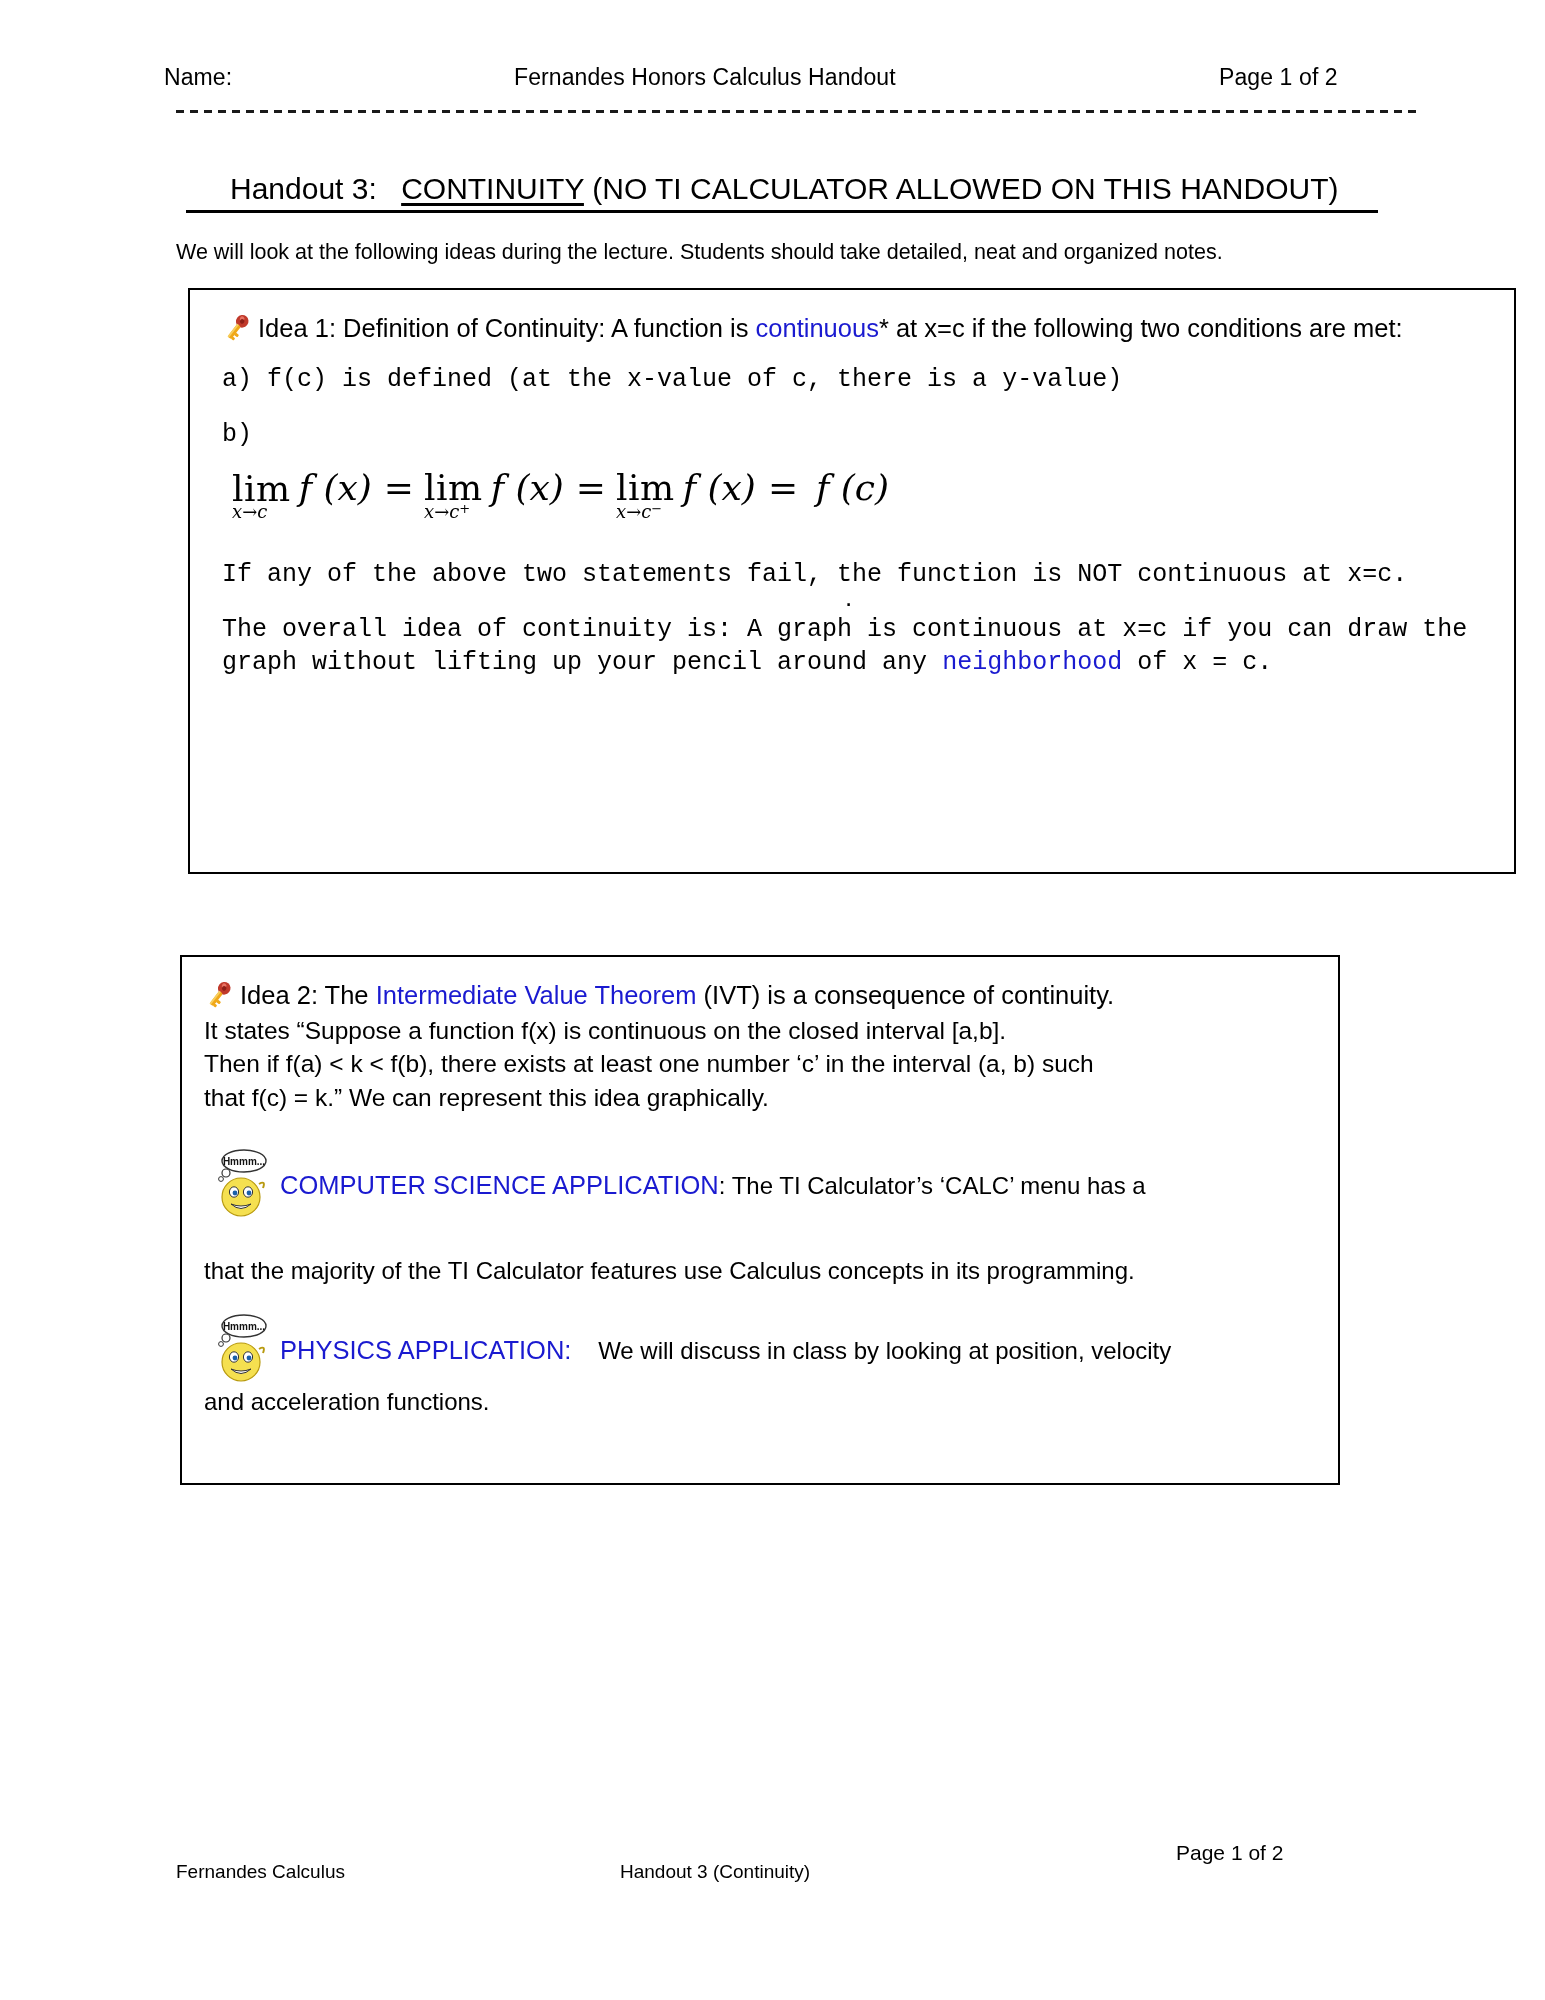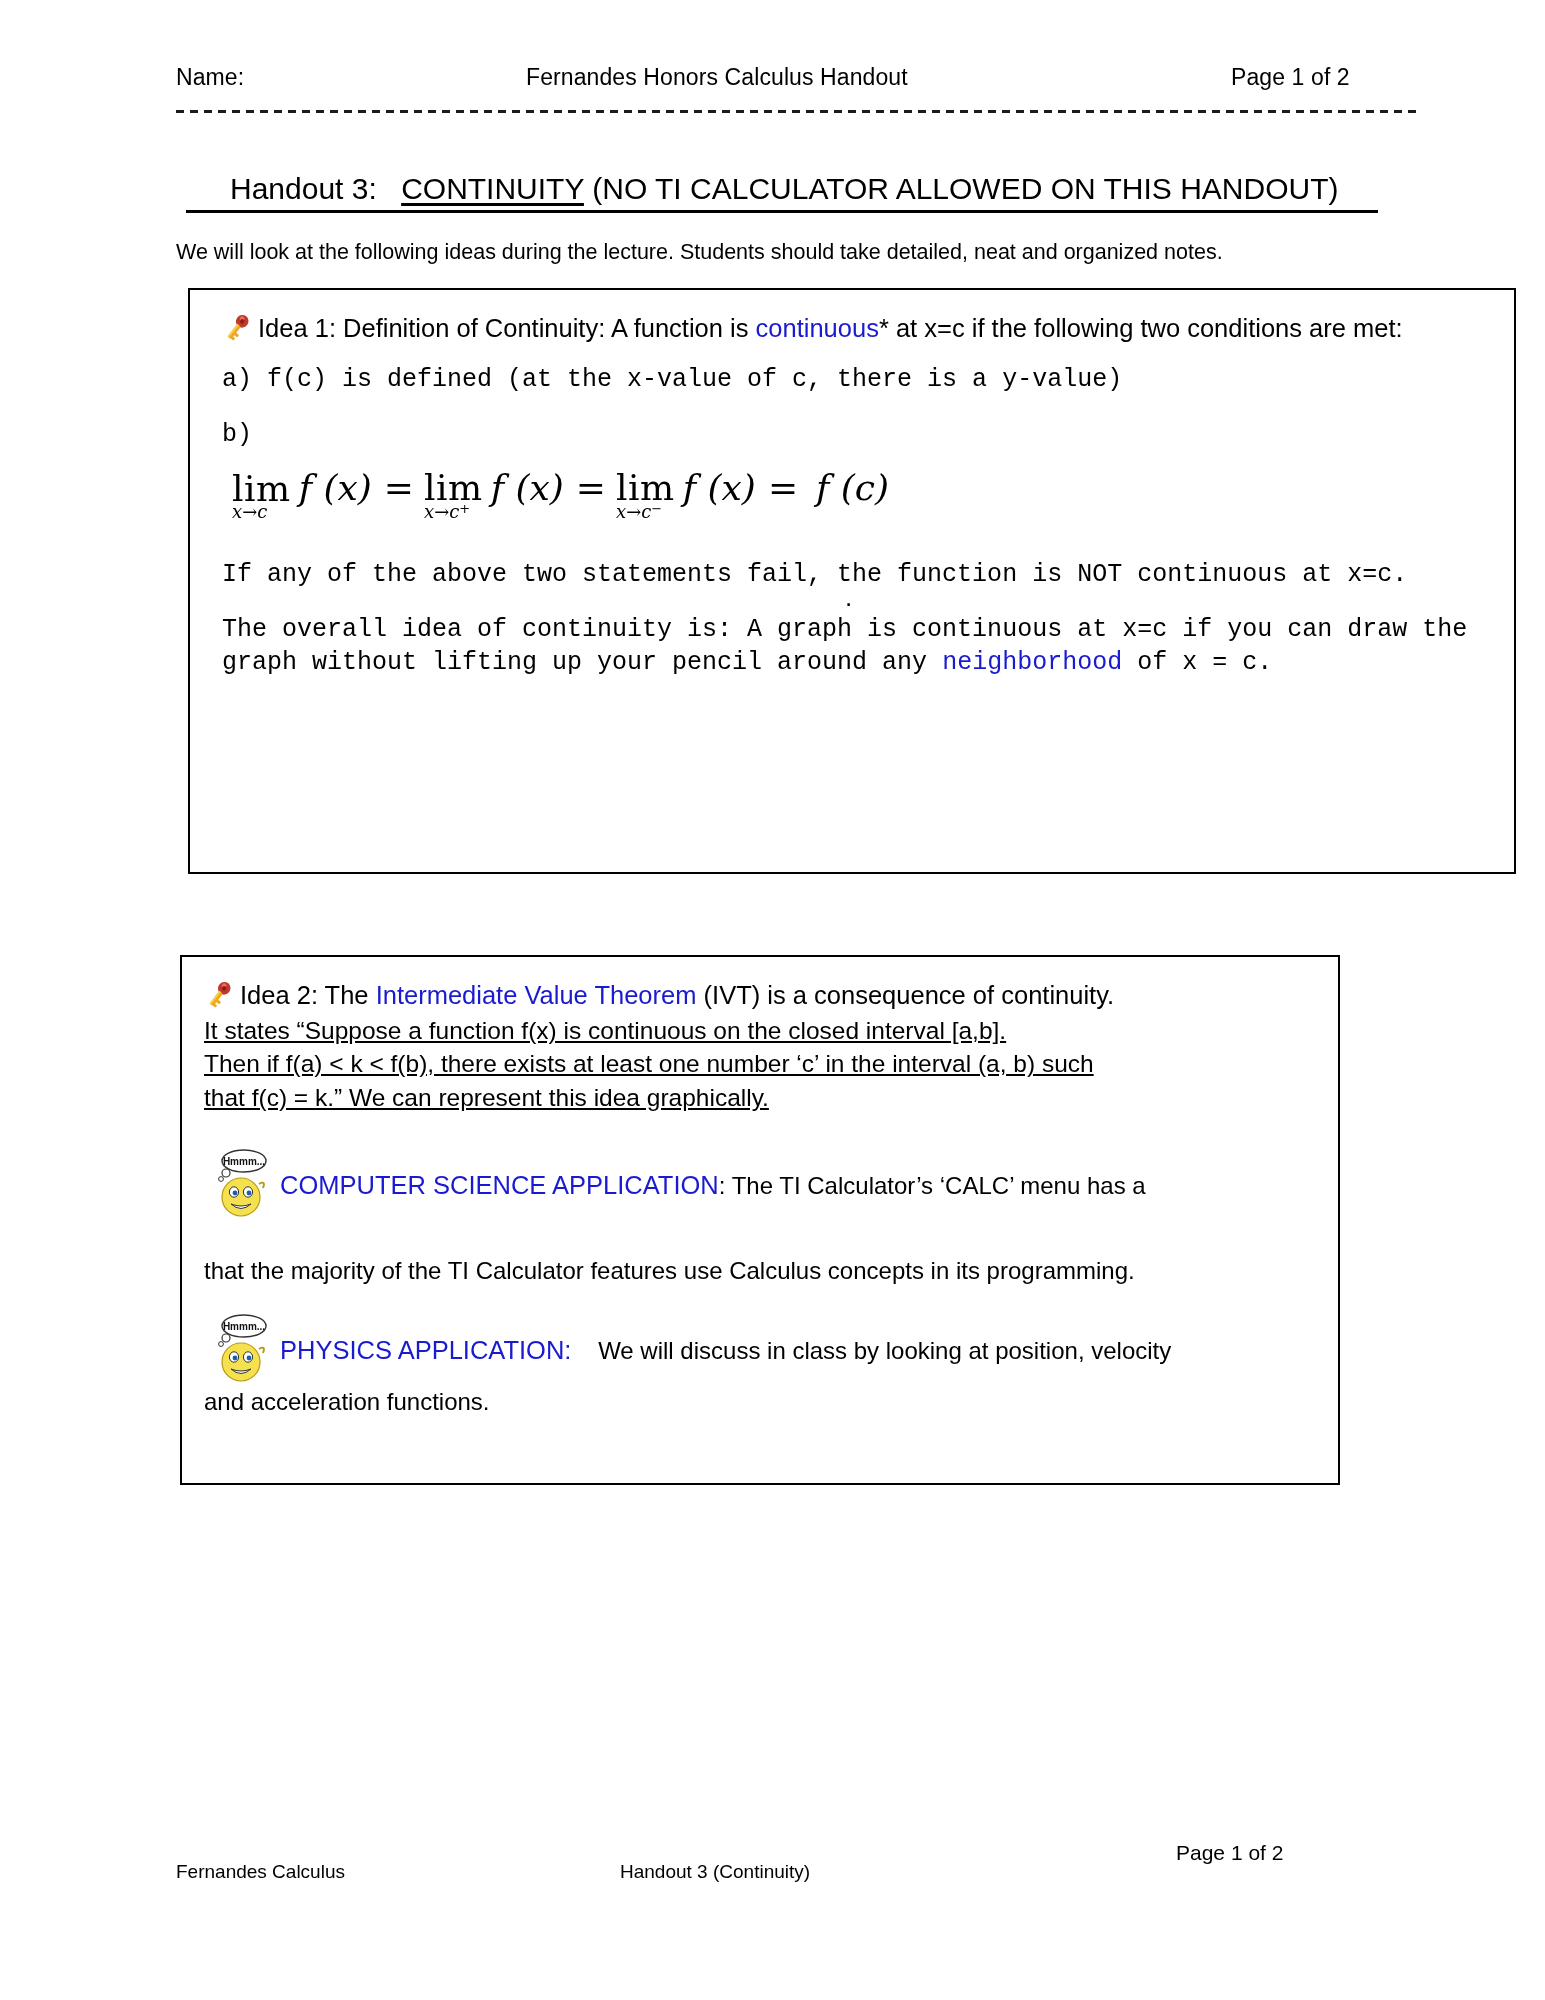--- a/index.html
+++ b/index.html
@@ -19,21 +19,21 @@
     position: relative;
     width: 1545px;
     height: 2000px;
     box-sizing: border-box;
     padding: 0;
   }
 
   
   .header {
     position: absolute;
-    left: 176px;
+    left: 164px;
     top: 64px;
     width: 1245px;
     display: flex;
     align-items: center;
     font-size: 23px;
     letter-spacing: 0.1px;
   }
   .hdr-name { width: 350px; }
   .hdr-title { flex: 1; text-align: left; margin-left: 0px; }
   .hdr-page { width: 190px; text-align: left; }
@@ -154,21 +154,21 @@
   .eq { margin: 0 10px; }
   .sup-pm { font-style: normal; font-size: 13px; vertical-align: 5px; }
   .formula-dot {
     position: absolute;
     left: 845px;
     top: 582px;
     font-size: 26px;
   }
 
   
-  .idea2-lines { font-size: 24.5px; line-height: 1.36; margin: 0 0 14px 0; text-decoration: underline; }
+  .idea2-lines { font-size: 24.5px; line-height: 1.36; margin: 0 0 14px 0; }
   .app-block { font-size: 24px; line-height: 1.40; margin: 0 0 10px 0; }
   .app-label { color: #1a1ad0; font-size: 25.5px; }
 
   
   .footer {
     position: absolute;
     left: 176px;
     top: 1855px;
     width: 1245px;
     font-size: 19px;

